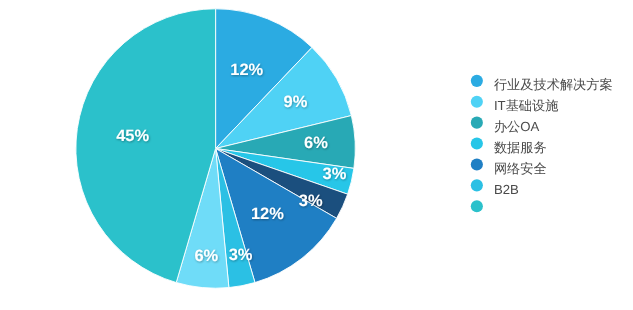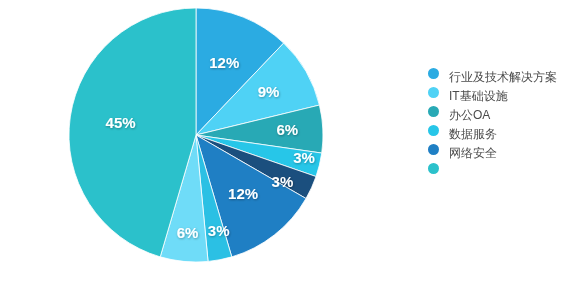--- a/index.html
+++ b/index.html
@@ -119,17 +119,21 @@
       </div>
       <div class="legend-row">
         <span class="legend-dot" style="background: rgb(39, 198, 232);"></span>
         <span class="legend-label">数据服务</span>
       </div>
       <div class="legend-row">
         <span class="legend-dot" style="background: rgb(31, 127, 196);"></span>
         <span class="legend-label">网络安全</span>
       </div>
       <div class="legend-row">
+        <span class="legend-dot" style="background: rgb(43, 192, 228);"></span>
+        <span class="legend-label">B2B</span>
+      </div>
+      <div class="legend-row">
         <span class="legend-dot" style="background: rgb(43, 193, 203);"></span>
       </div>
     </div>
 
 </div>
 
 </body></html>

